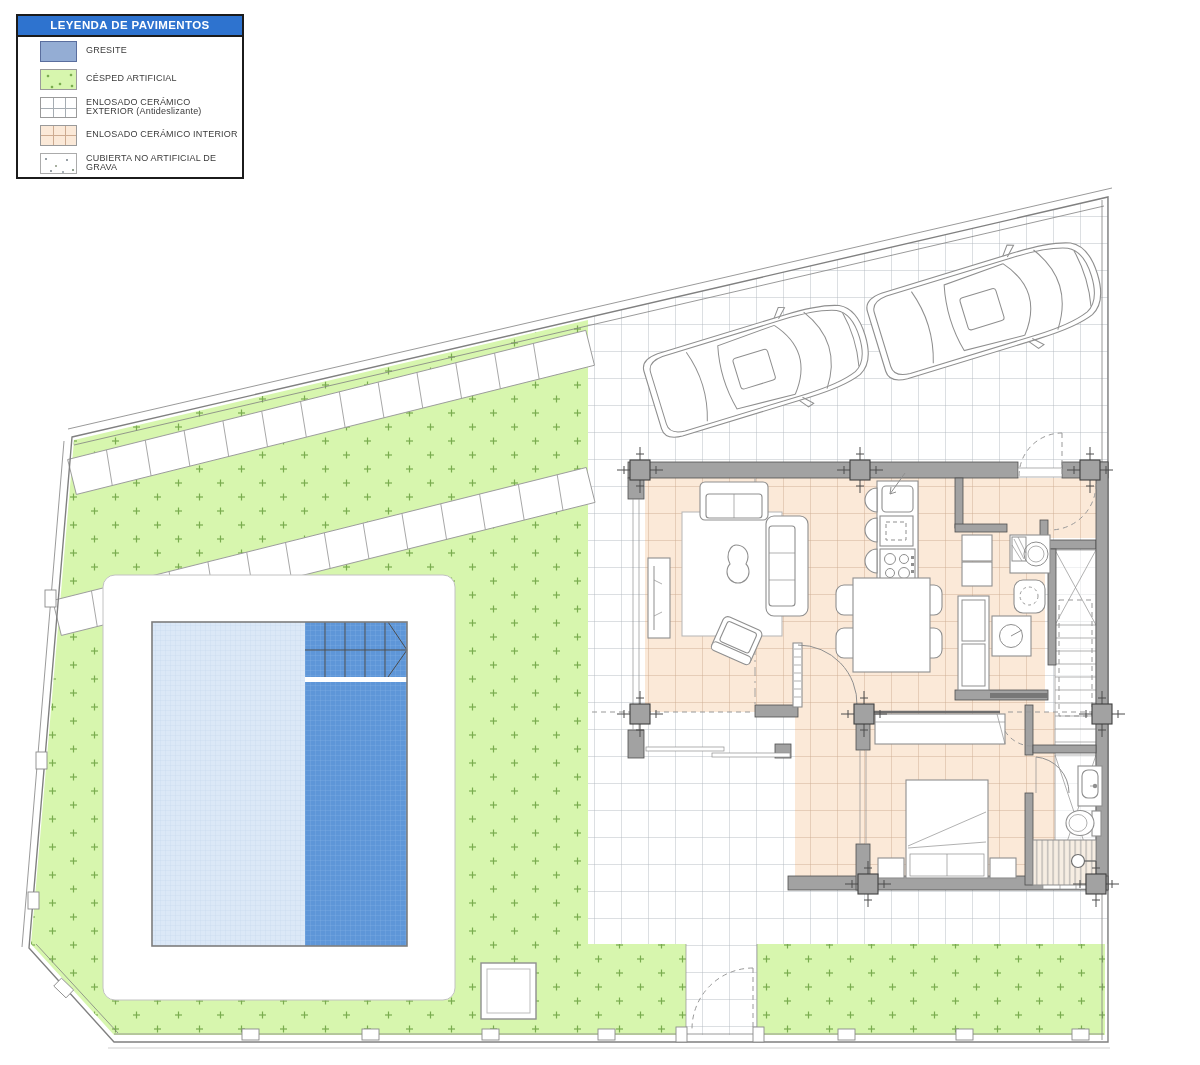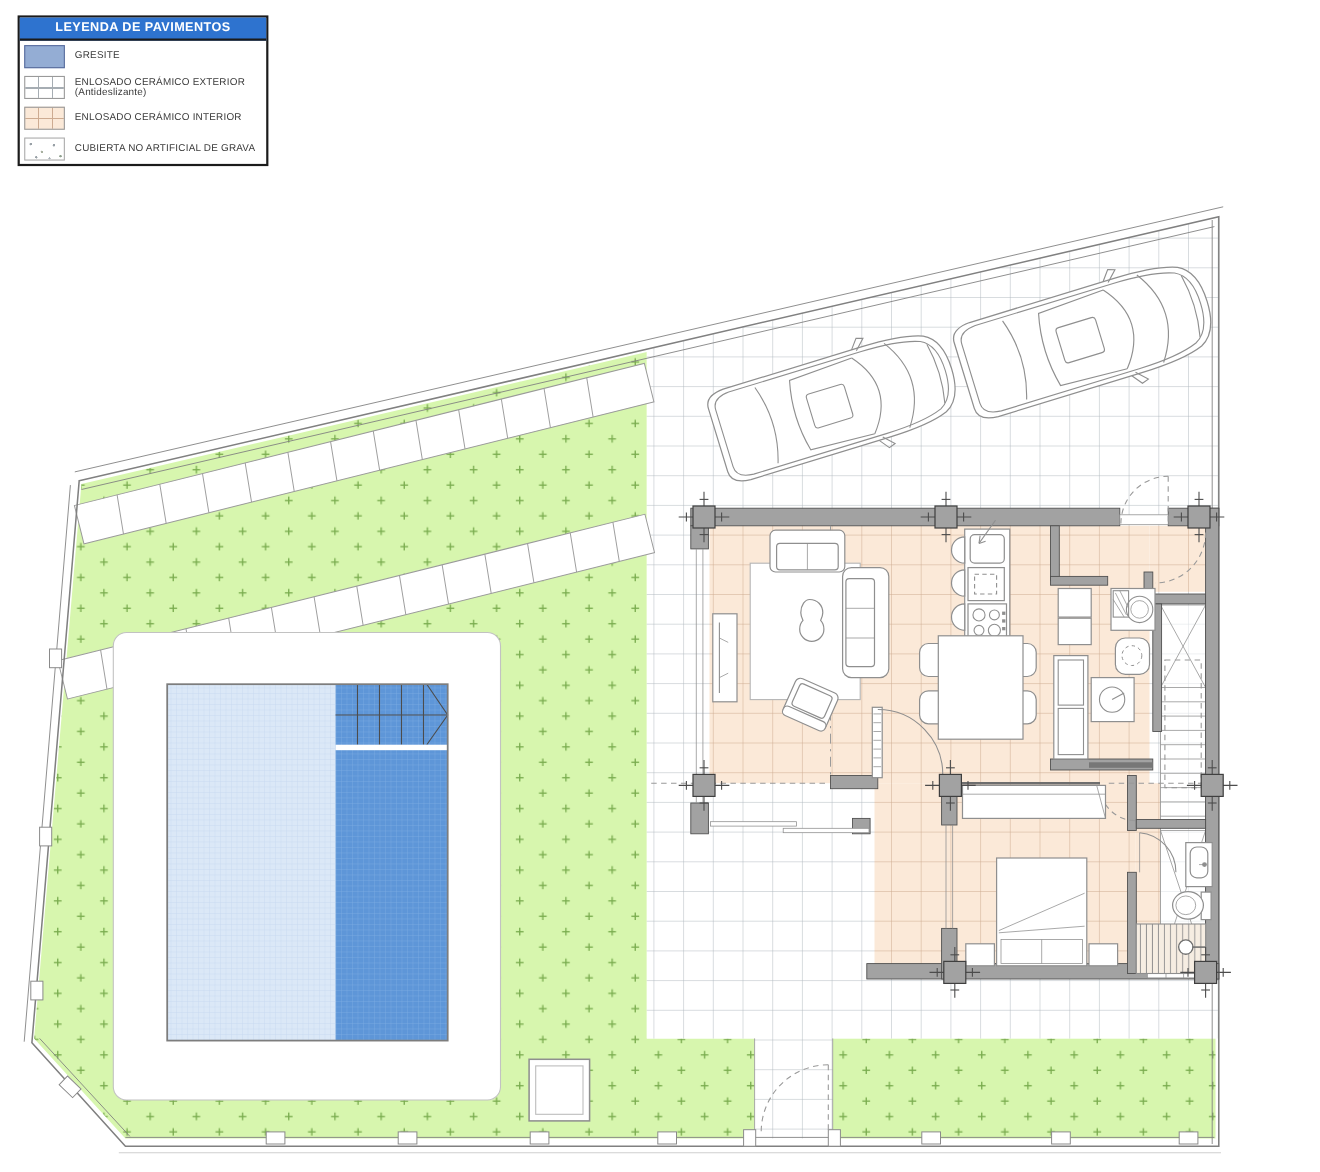--- a/index.html
+++ b/index.html
@@ -6,21 +6,21 @@
   .canvas{position:relative;width:1200px;height:1065px;background:#fff;overflow:hidden;
           font-family:"Liberation Sans", sans-serif;text-decoration:underline;}
   .plan-svg{position:absolute;left:0;top:0;}
 
   
   .legend{position:absolute;left:16px;top:14px;width:224px;background:#fff;
           border:2px solid #1b1b1b;z-index:5;}
   .legend-title{background:var(--legend-header-bg);color:var(--legend-header-text);
           border-bottom:2px solid #1b1b1b;text-align:center;font-size:11.5px;font-weight:bold;
           letter-spacing:.4px;padding:3px 0 4px;}
-  .legend-row{display:flex;align-items:center;gap:9px;padding:2px 4px;height:24px;}
+  .legend-row{display:flex;align-items:center;gap:9px;padding:2px 4px;height:24px;margin-left:18px;}
   .legend-row:first-of-type{margin-top:3px;}
   .sw{width:37px;height:21px;border:1px solid #8a8a8a;box-sizing:border-box;flex:none;}
   .sw-gresite{background:var(--gresite);border-color:#5a6e9e;}
   .sw-grass{background-color:var(--grass-fill);border-color:#9a9a9a;
      background-image:
        radial-gradient(circle at 7px 6px,  var(--grass-dot) 1px, transparent 1.7px),
        radial-gradient(circle at 19px 14px,var(--grass-dot) 1px, transparent 1.7px),
        radial-gradient(circle at 30px 5px, var(--grass-dot) 1px, transparent 1.7px),
        radial-gradient(circle at 11px 17px,var(--grass-dot) 1px, transparent 1.7px),
        radial-gradient(circle at 31px 16px,var(--grass-dot) 1px, transparent 1.7px);}
@@ -65,20 +65,24 @@
 
 <div class="canvas">
 
   <div class="legend">
     <div class="legend-title">LEYENDA DE PAVIMENTOS</div>
     <div class="legend-row">
       <div class="sw sw-gresite"></div>
       <div class="legend-label">GRESITE</div>
     </div>
     <div class="legend-row">
+      <div class="sw sw-grass"></div>
+      <div class="legend-label">CÉSPED ARTIFICIAL</div>
+    </div>
+    <div class="legend-row">
       <div class="sw sw-ext"></div>
       <div class="legend-label">ENLOSADO CERÁMICO EXTERIOR (Antideslizante)</div>
     </div>
     <div class="legend-row">
       <div class="sw sw-int"></div>
       <div class="legend-label">ENLOSADO CERÁMICO INTERIOR</div>
     </div>
     <div class="legend-row">
       <div class="sw sw-gravel"></div>
       <div class="legend-label">CUBIERTA NO ARTIFICIAL DE GRAVA</div>

